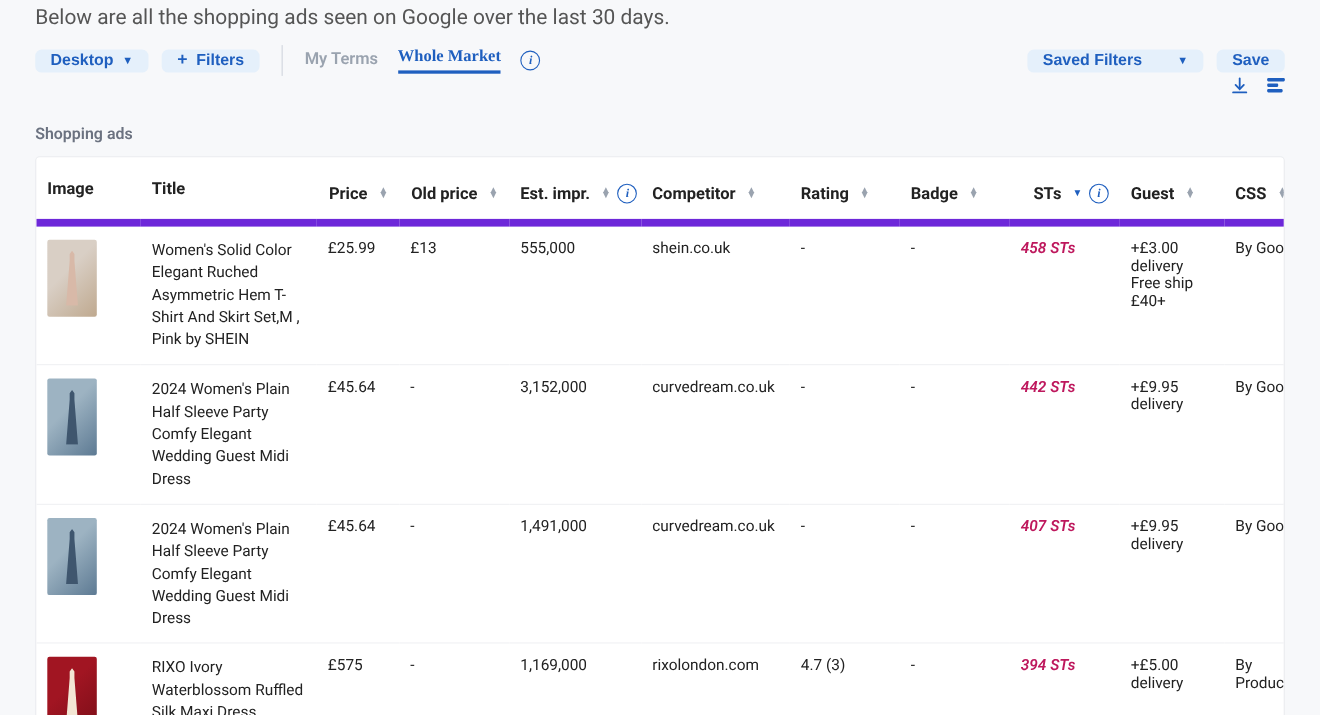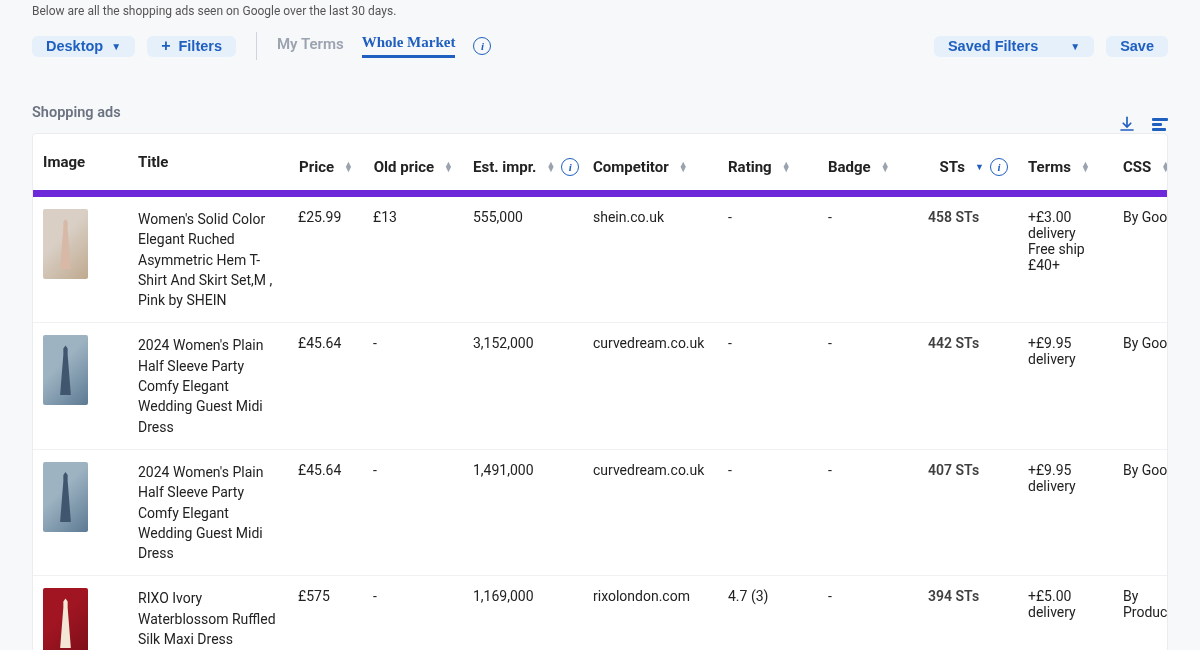--- a/index.html
+++ b/index.html
@@ -1,45 +1,45 @@
 <!DOCTYPE html>
 <html><head>
 <meta charset="utf-8">
 <style>
   * { box-sizing: border-box; margin: 0; padding: 0; }
   body { font-family: -apple-system, BlinkMacSystemFont, "Segoe UI", Roboto, Arial, sans-serif; background: #f7f8fa; color: #222; font-size: 14px; }
   .page { padding: 0 32px; }
-  .intro { color: #555; padding: 4px 0 14px; font-size: 12px;}
+  .intro { color: #555; padding: 4px 0 14px; font-size: 19px;}
   .toolbar { display: flex; align-items: center; gap: 12px; }
   .btn { display: inline-flex; align-items: center; gap: 8px; height: 21px; padding: 2px 14px; border-radius: 6px; border: none; cursor: pointer; font-size: 14.5px; font-weight:600;}
   .btn.light { background: #e5f0fb; color: #1f5fbf; }
   .btn.light .caret { color:#1f5fbf; }
   .plus { font-size: 16px; font-weight: bold; }
   .divider-v { width: 1px; height: 28px; background: #d0d5dd; margin: 0 8px; }
   .toggle { display: flex; align-items: center; gap: 18px; font-size:15px;}
   .tg-item { color: #9aa3af; font-weight:600; padding-bottom:4px; cursor:pointer;}
   .tg-item.active { color: #1f5fbf; border-bottom: 3px solid #1f5fbf; font-family: Liberation Serif, serif; }
   .info-icon { display:inline-flex; width:18px; height:18px; border:1.6px solid #1f5fbf; border-radius:50%; color:#1f5fbf; font-size:11px; font-weight:bold; align-items:center; justify-content:center; cursor:pointer; font-family:Georgia, serif; font-style:italic;}
   .spacer { flex:1; }
   .caret { font-size: 10px; }
   .section-title { color:#6b7280; font-size:14.5px; font-weight:600; margin-top:44px; margin-bottom:12px;}
-  .title-row { display:flex; align-items:flex-end; }
+  .title-row { display:flex; align-items:flex-start; }
   .icon-btn { color:#1f5fbf; cursor:pointer; display:inline-flex; align-items:center; margin-left:16px; font-size:18px;}
   .table-wrap { background:#fff; border:1px solid #eaecef; border-radius:4px; overflow:hidden; }
   table { width:100%; border-collapse: collapse; table-layout: fixed;}
   th { text-align:left; font-weight:700; font-size:15px; padding:14px 10px; border-bottom:7px solid #6d28d9; white-space:nowrap;}
   th .sort { color:#9aa3af; font-size:9px; margin-left:4px; display:inline-flex; flex-direction:column; line-height:5px; vertical-align:middle;}
   th .sort.down { color:#1f5fbf; }
   th.num { text-align:right; }
   td { padding:12px 10px; border-top:1px solid #f0f1f3; vertical-align:top; font-size:14px;}
   td.num { text-align:left; }
   .thumb { width:45px; height:70px; background: linear-gradient(135deg, var(--c1,#d9cfc5) 40%, var(--c2,#bfa98f) 100%); border-radius:2px; display:flex; align-items:center; justify-content:center; overflow:hidden;}
   .thumb .silh { width:18px; height:50px; background: var(--s,#8b7560); clip-path: polygon(50% 0,62% 6%,62% 18%,80% 100%,20% 100%,38% 18%,38% 6%);}
   .title-cell { line-height:1.45; max-width:170px;}
-  .link { color:#404040; font-weight:600; cursor:pointer;}
+  .link { color:#be185d; font-weight:600; cursor:pointer;font-style:italic;}
   col.c-image{width:95px}
   col.c-title{width:160px}
   col.c-price{width:75px}
   col.c-old{width:100px}
   col.c-impr{width:120px}
   col.c-comp{width:135px}
   col.c-rating{width:100px}
   col.c-badge{width:100px}
   col.c-sts{width:100px}
   col.c-policy{width:95px}
@@ -160,21 +160,21 @@
                   <span>▲</span>
                   <span>▼</span>
                 </span>
               </span></th>
           <th class="num"><span class="th-flex">
                 <span>STs</span>
                 <span class="sort down">▼</span>
                 <span class="info-icon">i</span>
               </span></th>
           <th><span class="th-flex">
-                <span>Terms</span>
+                <span>Guest</span>
                 <span class="sort">
                   <span>▲</span>
                   <span>▼</span>
                 </span>
               </span></th>
           <th><span class="th-flex">
                 <span>CSS</span>
                 <span class="sort">
                   <span>▲</span>
                   <span>▼</span>

